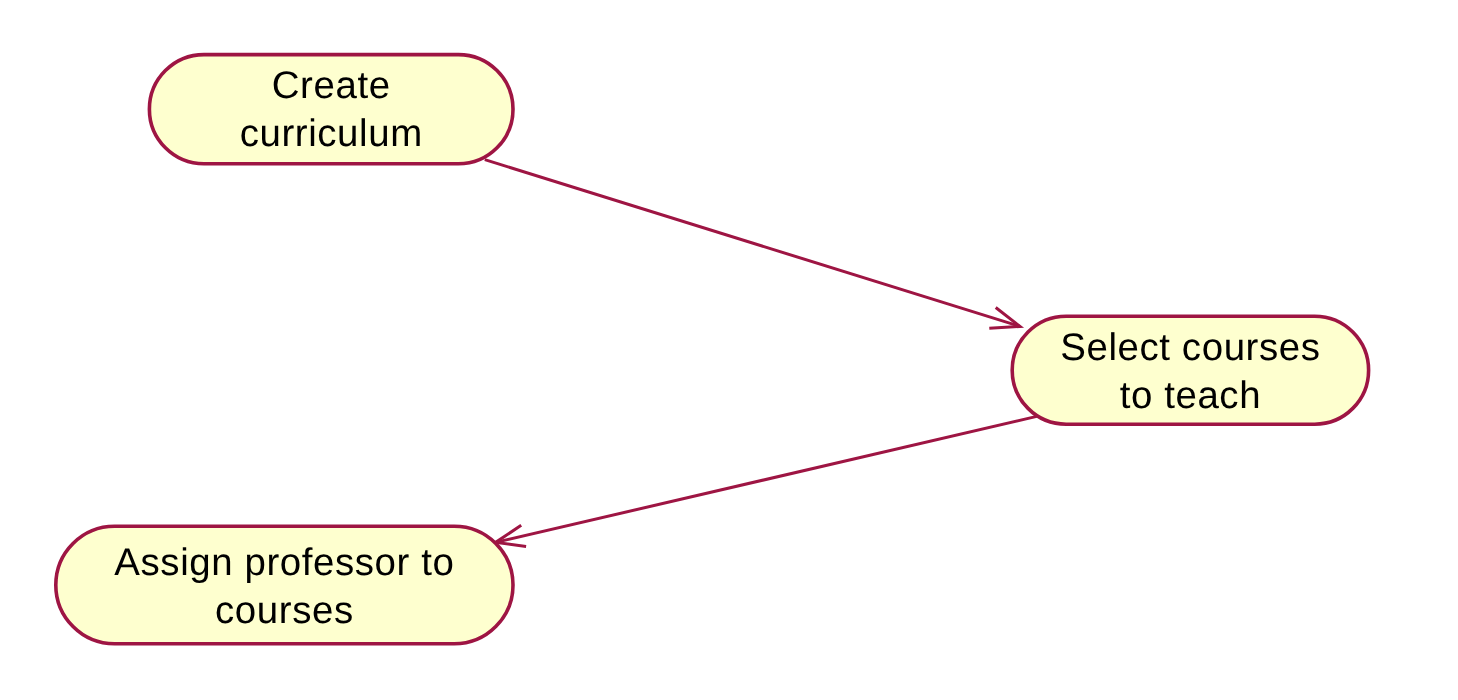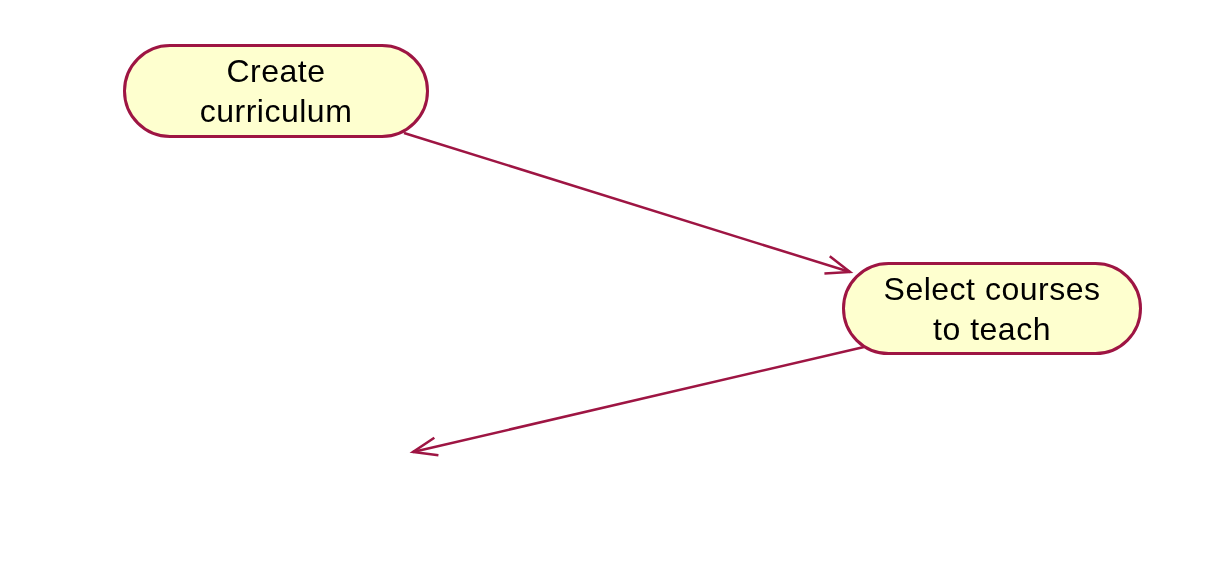--- a/index.html
+++ b/index.html
@@ -70,14 +70,18 @@
   <div class="node node-create">
     <span class="node-label">Create
 curriculum</span>
   </div>
 
   <div class="node node-select">
     <span class="node-label">Select courses
 to teach</span>
   </div>
 
+  <div class="node node-assign">
+    <span class="node-label">Assign professor to
+courses</span>
+  </div>
 
 </div>
 
 </body></html>

